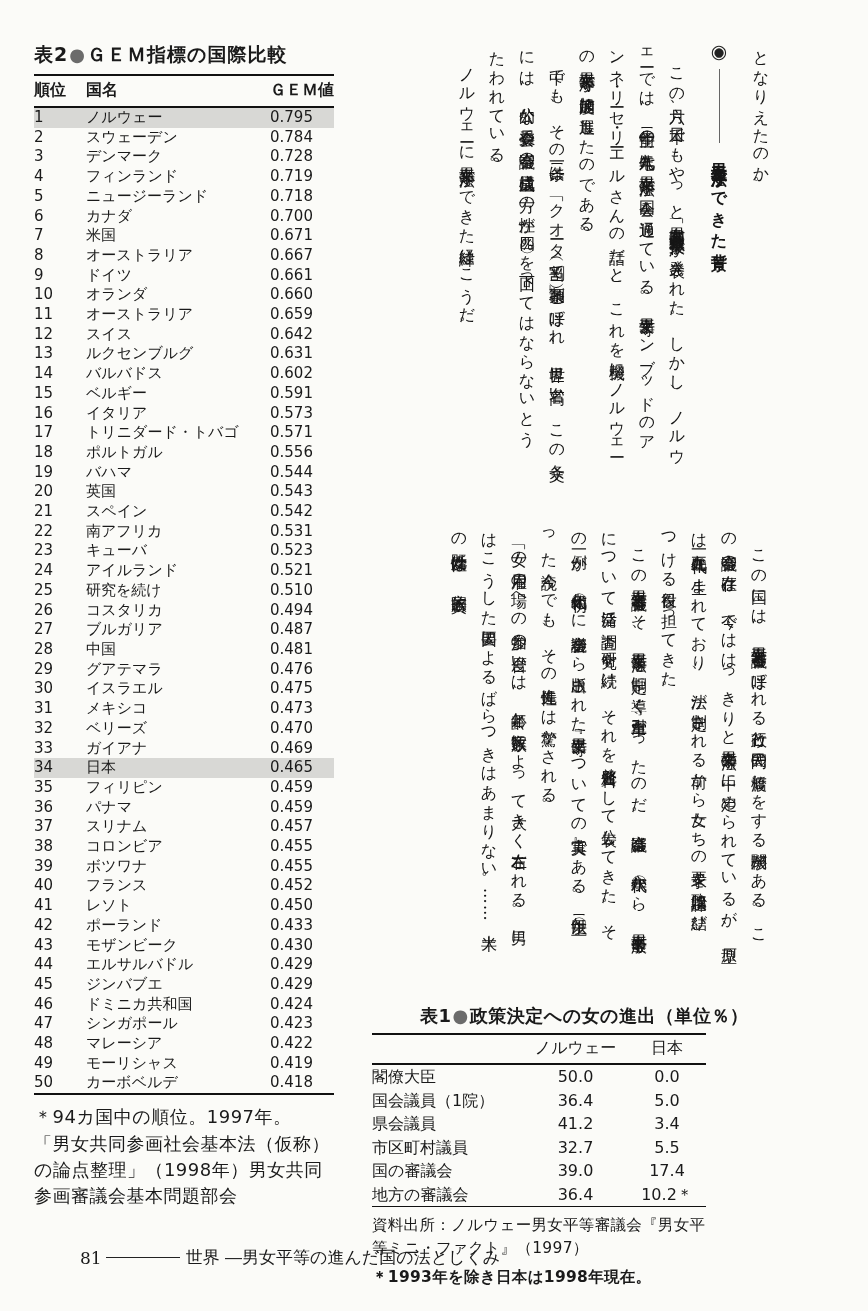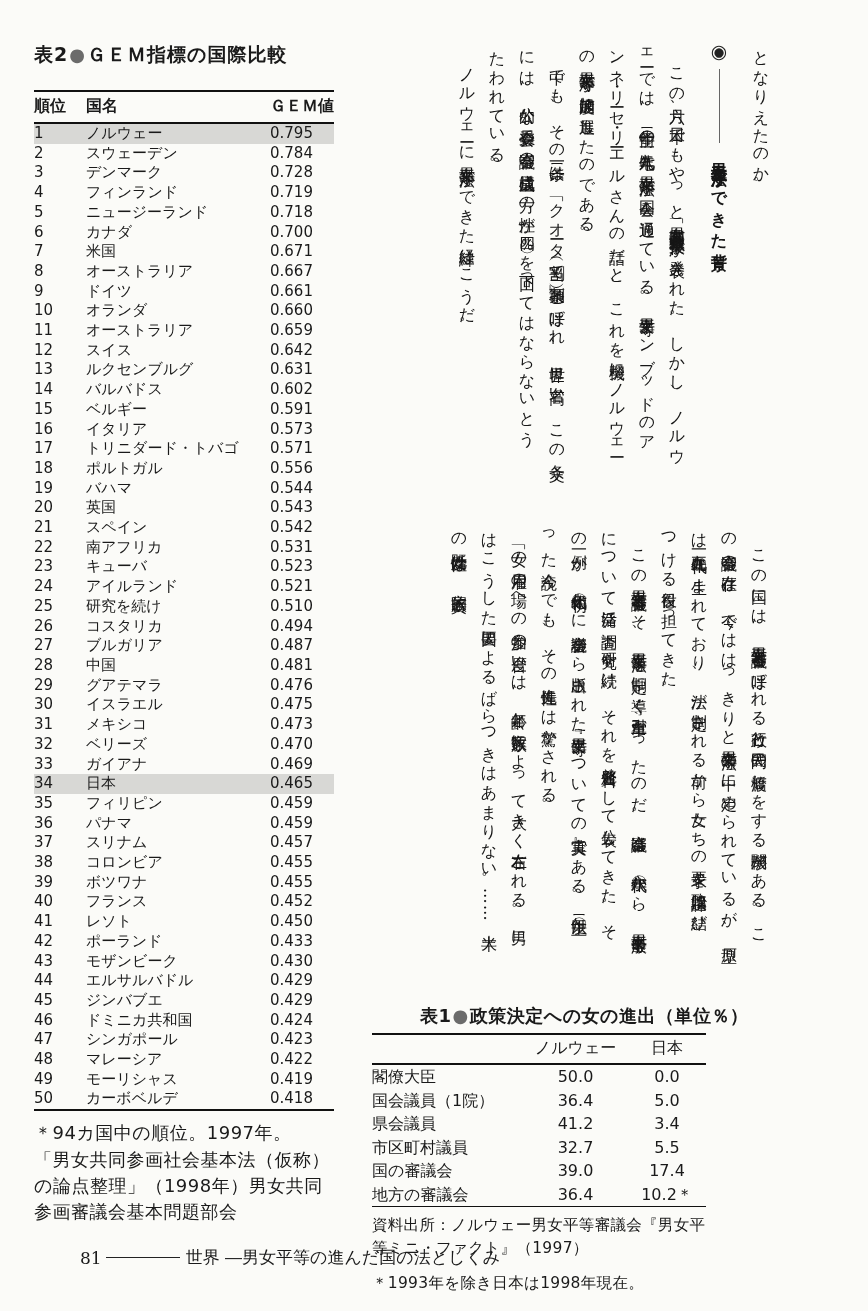--- a/index.html
+++ b/index.html
@@ -9,21 +9,21 @@
     background: #fbfbf8;
     color: #1a1a1a;
     font-family: "DejaVu Sans", "Liberation Sans", sans-serif;
     overflow: hidden;
   }
 
   
   #table2 { position:absolute; left:34px; top:42px; width:300px; }
   .t2-title {
     font-size:19px; font-weight:bold; letter-spacing:1px;
-    padding-bottom:22px; white-space:nowrap;
+    padding-bottom:6px; white-space:nowrap;
   }
   .bullet { color:#6b6b6b; font-size:18px; padding:0 1px; }
   #table2 table {
     width:100%; border-collapse:collapse;
     border-top:2.5px solid #111; border-bottom:2px solid #111;
   }
   #table2 thead th {
     font-size:16px; font-weight:bold; text-align:left;
     padding:4px 0 5px 0; border-bottom:2.5px solid #111;
   }
@@ -74,21 +74,21 @@
   }
   #table1 thead th {
     font-size:16px; font-weight:normal; text-align:center;
     padding:3px 0 4px 0; border-bottom:2px solid #111;
   }
   #table1 td { font-size:16px; height:23.5px; line-height:23.5px; white-space:nowrap;margin-top:44px; }
   .t1-label { text-align:left; }
   .t1-nor { width:105px; text-align:center; }
   .t1-jap { width:78px; text-align:center; }
   .t1-source { margin-top:7px; font-size:15.5px; line-height:1.5; letter-spacing:0.3px; }
-  .t1-note { margin-top:12px; font-size:15.5px; letter-spacing:0.3px; }
+  .t1-note { margin-top:6px; font-size:15.5px; letter-spacing:0.3px;font-weight:bold; }
 
   
   #footer {
     position:absolute; left:80px; top:1246px;
     font-family:"DejaVu Serif","Liberation Serif",serif;
     font-size:17px; display:flex; align-items:center; white-space:nowrap;
   }
   .footer-rule { display:inline-block; width:74px; height:1.5px; background:#222; margin:0 6px 0 4px; }
 </style>
 </head>

